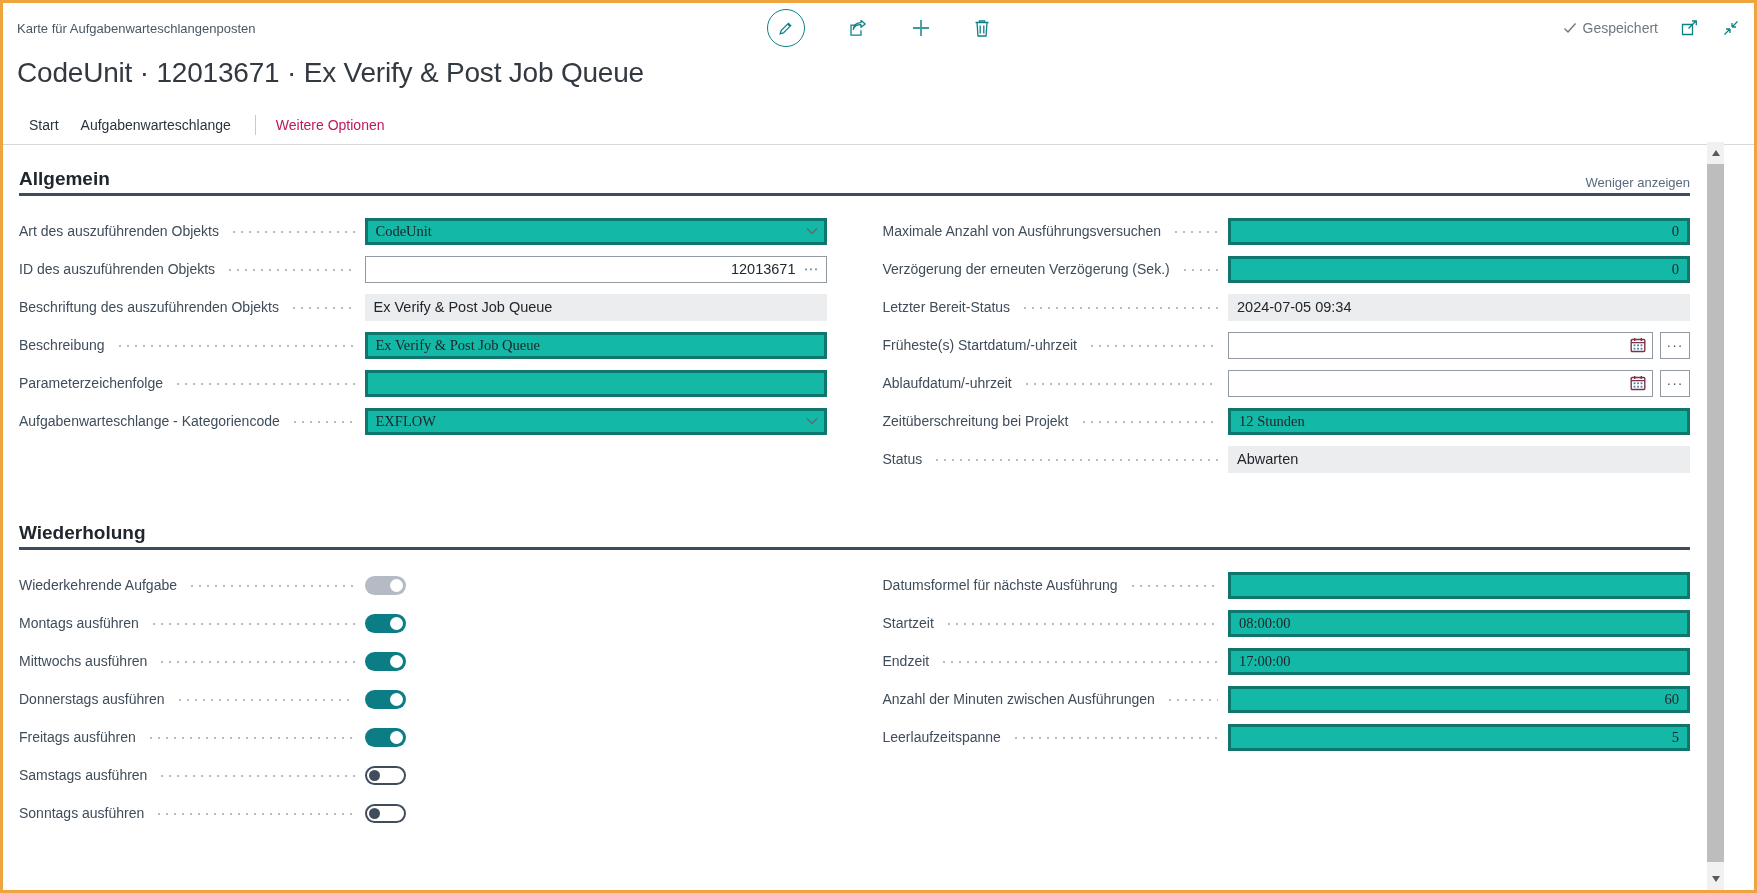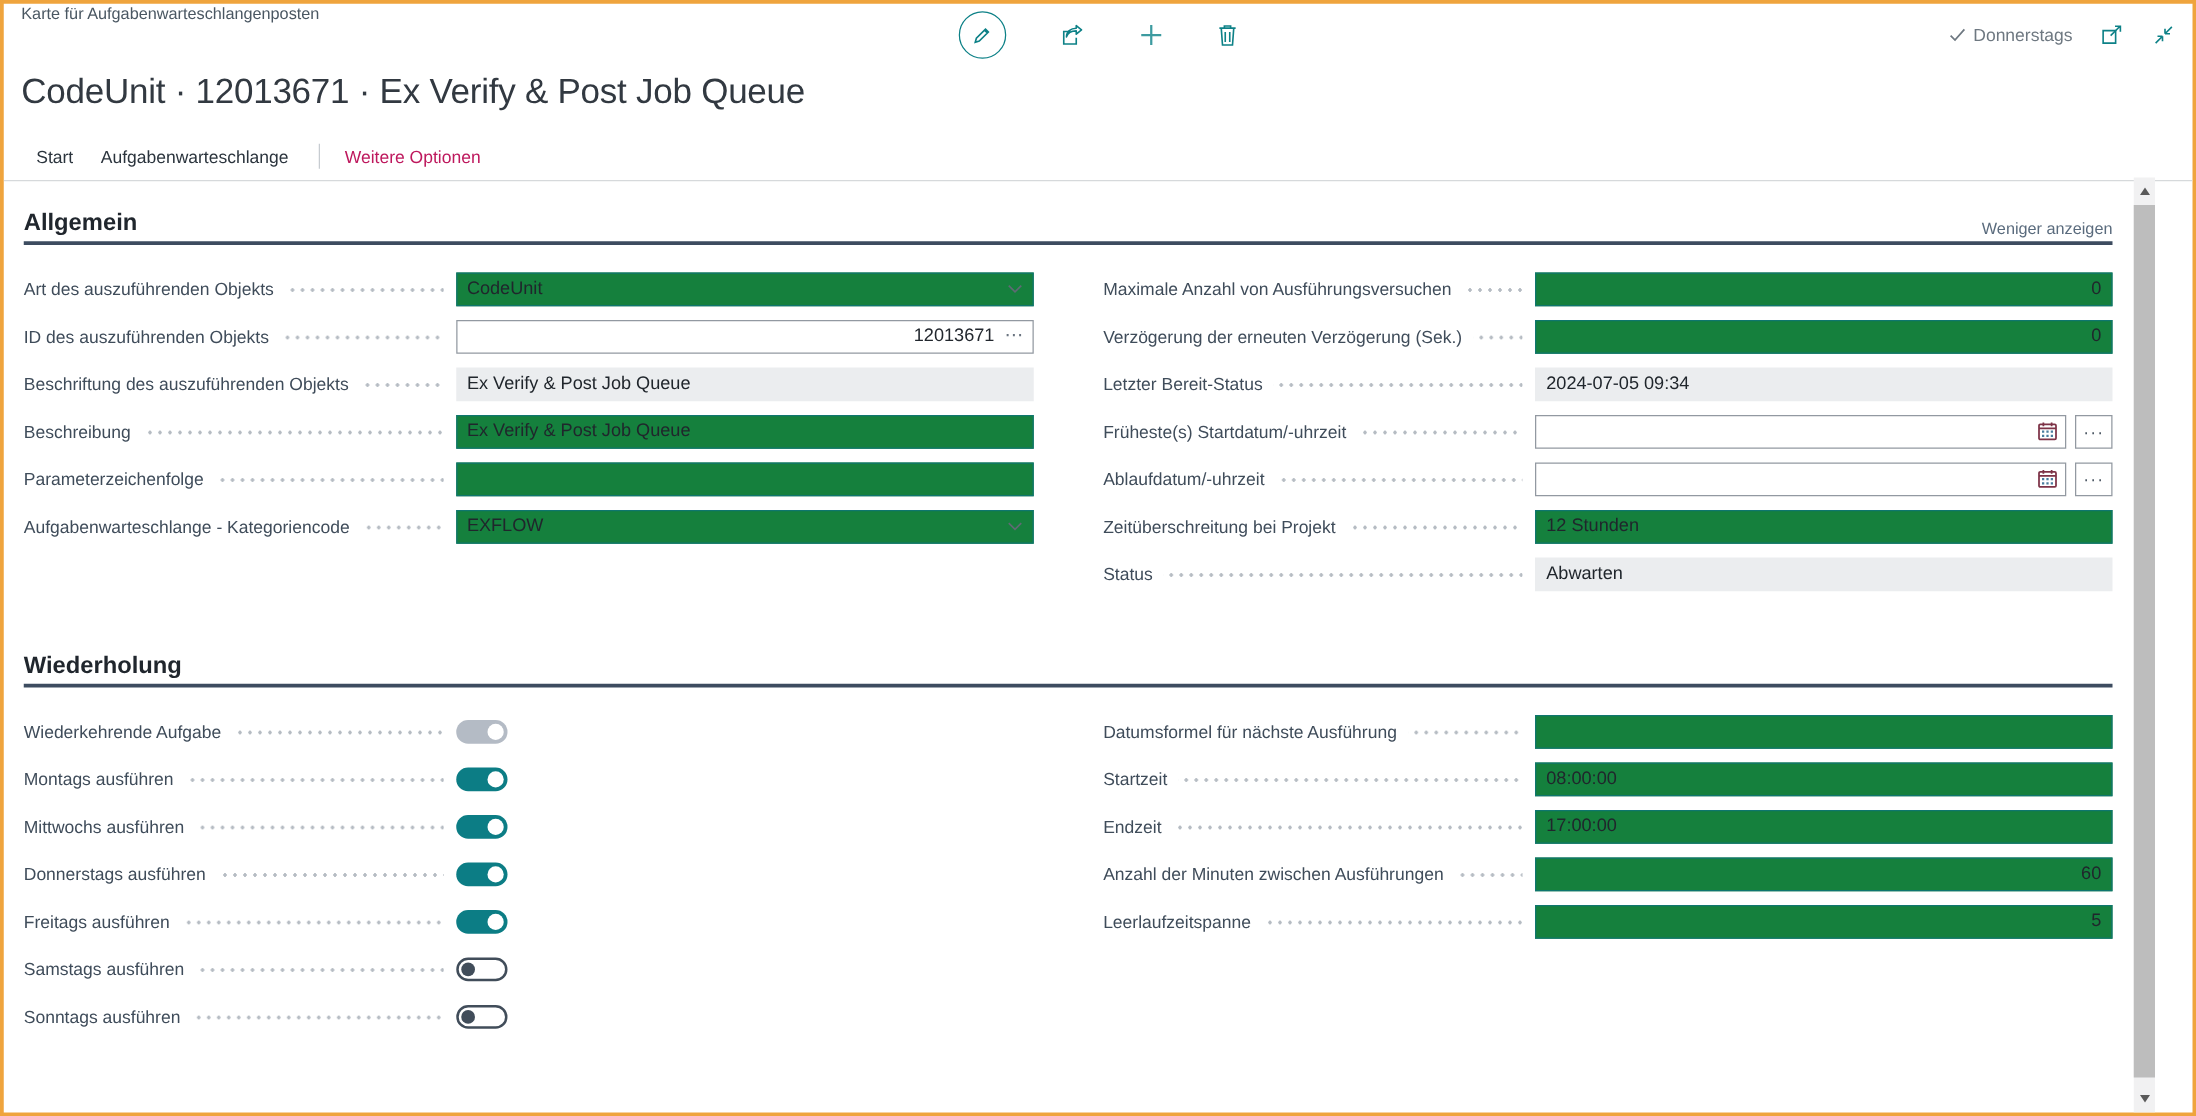--- a/index.html
+++ b/index.html
@@ -3,21 +3,21 @@
 <meta charset="utf-8">
 <style>
   html,body{margin:0;padding:0;background:#fff;}
   *{box-sizing:border-box;}
   .window{
     width:1757px;height:893px;border:3px solid #efa43d;background:#fff;
     position:relative;overflow:hidden;
     font-family:"Liberation Sans",sans-serif;color:#22272e;
   }
   
-  .topbar{height:50px;display:flex;padding:0 14px;position:relative;gap:19px;}
+  .topbar{height:50px;display:flex;align-items:center;padding:0 14px;position:relative;gap:19px;}
   .breadcrumb{font-size:13px;color:#4a5762;}
   .action-icons{position:absolute;left:50%;top:0;height:50px;transform:translateX(-50%);
     display:flex;align-items:center;gap:42px;}
   .aicon{display:flex;align-items:center;justify-content:center;cursor:pointer;}
   .aicon svg{display:block;}
   .pencil-circle{width:38px;height:38px;border:1.5px solid #0d8187;border-radius:50%;}
   .right-status{margin-left:auto;display:flex;align-items:center;gap:22px;}
   .saved{display:flex;align-items:center;gap:6px;font-size:14px;color:#6e7881;}
   .page-title{padding:0 14px;height:40px;font-size:28px;font-weight:300;color:#323941;
     letter-spacing:-0.2px;white-space:nowrap;display:flex;align-items:center;}
@@ -35,22 +35,22 @@
   .show-less{margin-left:auto;font-size:13px;color:#5a6b7d;cursor:pointer;}
   .section-underline{height:3px;background:#3d4c60;margin-top:3px;}
   .fields{display:flex;gap:56px;margin-top:16px;}
   .fcol{flex:1;min-width:0;}
   .row{display:flex;align-items:center;height:38px;}
   .lbl{font-size:14px;color:#3f4c5a;white-space:nowrap;flex:none;}
   .leader{flex:1;height:12px;margin:0 10px 0 9px;
     background-image:radial-gradient(circle,#b6bcc3 1.2px,rgba(0,0,0,0) 1.5px);
     background-size:8px 6px;background-repeat:repeat-x;background-position:2px 60%;}
   .ctl{width:462px;flex:none;display:flex;align-items:center;position:relative;}
-  .input{width:100%;height:27px;border:1px solid #0f766e;background:#15803d;
-    font-family:Liberation Sans, sans-serif;font-size:14.5px;color:#20262c;padding:0 8px;}
+  .input{width:100%;height:27px;border:3px solid #0f766e;background:#14b8a6;
+    font-family:Liberation Serif, serif;font-size:14.5px;color:#20262c;padding:0 8px;}
   .input.num{text-align:right;}
   .input.pad-chev{padding-right:28px;}
   .chev{position:absolute;right:9px;top:50%;transform:translateY(-50%);pointer-events:none;}
   .readonly{width:100%;height:27px;background:#ebedef;font-size:14.5px;color:#20262c;
     line-height:27px;padding:0 9px;white-space:nowrap;overflow:hidden;}
   .idbox{width:100%;height:27px;border:1px solid #9299a1;background:#fff;display:flex;
     align-items:center;padding:0 7px;font-size:14.5px;}
   .id-val{margin-left:auto;}
   .id-dots{margin-left:8px;color:#6a7480;font-size:15px;line-height:10px;cursor:pointer;}
   .dt-input{flex:1;height:27px;border:1px solid #9299a1;background:#fff;position:relative;}
@@ -104,21 +104,21 @@
         <svg width="18" height="20" viewBox="0 0 18 20">
             <path d="M2.5 4.5h13M6.5 4.5V2.8h5v1.7M4 4.5l1 13.5h8l1-13.5M7.2 7.5v8M10.8 7.5v8" fill="none" stroke="#0d8187" stroke-width="1.3"></path>
           </svg>
       </span>
     </div>
     <div class="right-status">
       <span class="saved">
         <svg width="14" height="12" viewBox="0 0 14 12">
             <path d="M1.5 6.5l3.5 3.5L12.5 1.5" fill="none" stroke="#6e7881" stroke-width="1.4"></path>
           </svg>
-        <span>Donnerstags</span>
+        <span>Gespeichert</span>
       </span>
       <span class="aicon">
         <svg width="20" height="18" viewBox="0 0 20 18">
             <path d="M2.5 5.5h10v10h-10z" fill="none" stroke="#0d8187" stroke-width="1.3"></path>
             <path d="M8.5 9.5L16 2M12 2h4.3v4.3" fill="none" stroke="#0d8187" stroke-width="1.3"></path>
           </svg>
       </span>
       <span class="aicon">
         <svg width="18" height="18" viewBox="0 0 18 18">
             <path d="M15.5 2.5L10 8M10 8h4M10 8V4M2.5 15.5L8 10M8 10H4M8 10v4" fill="none" stroke="#0d8187" stroke-width="1.3"></path>

